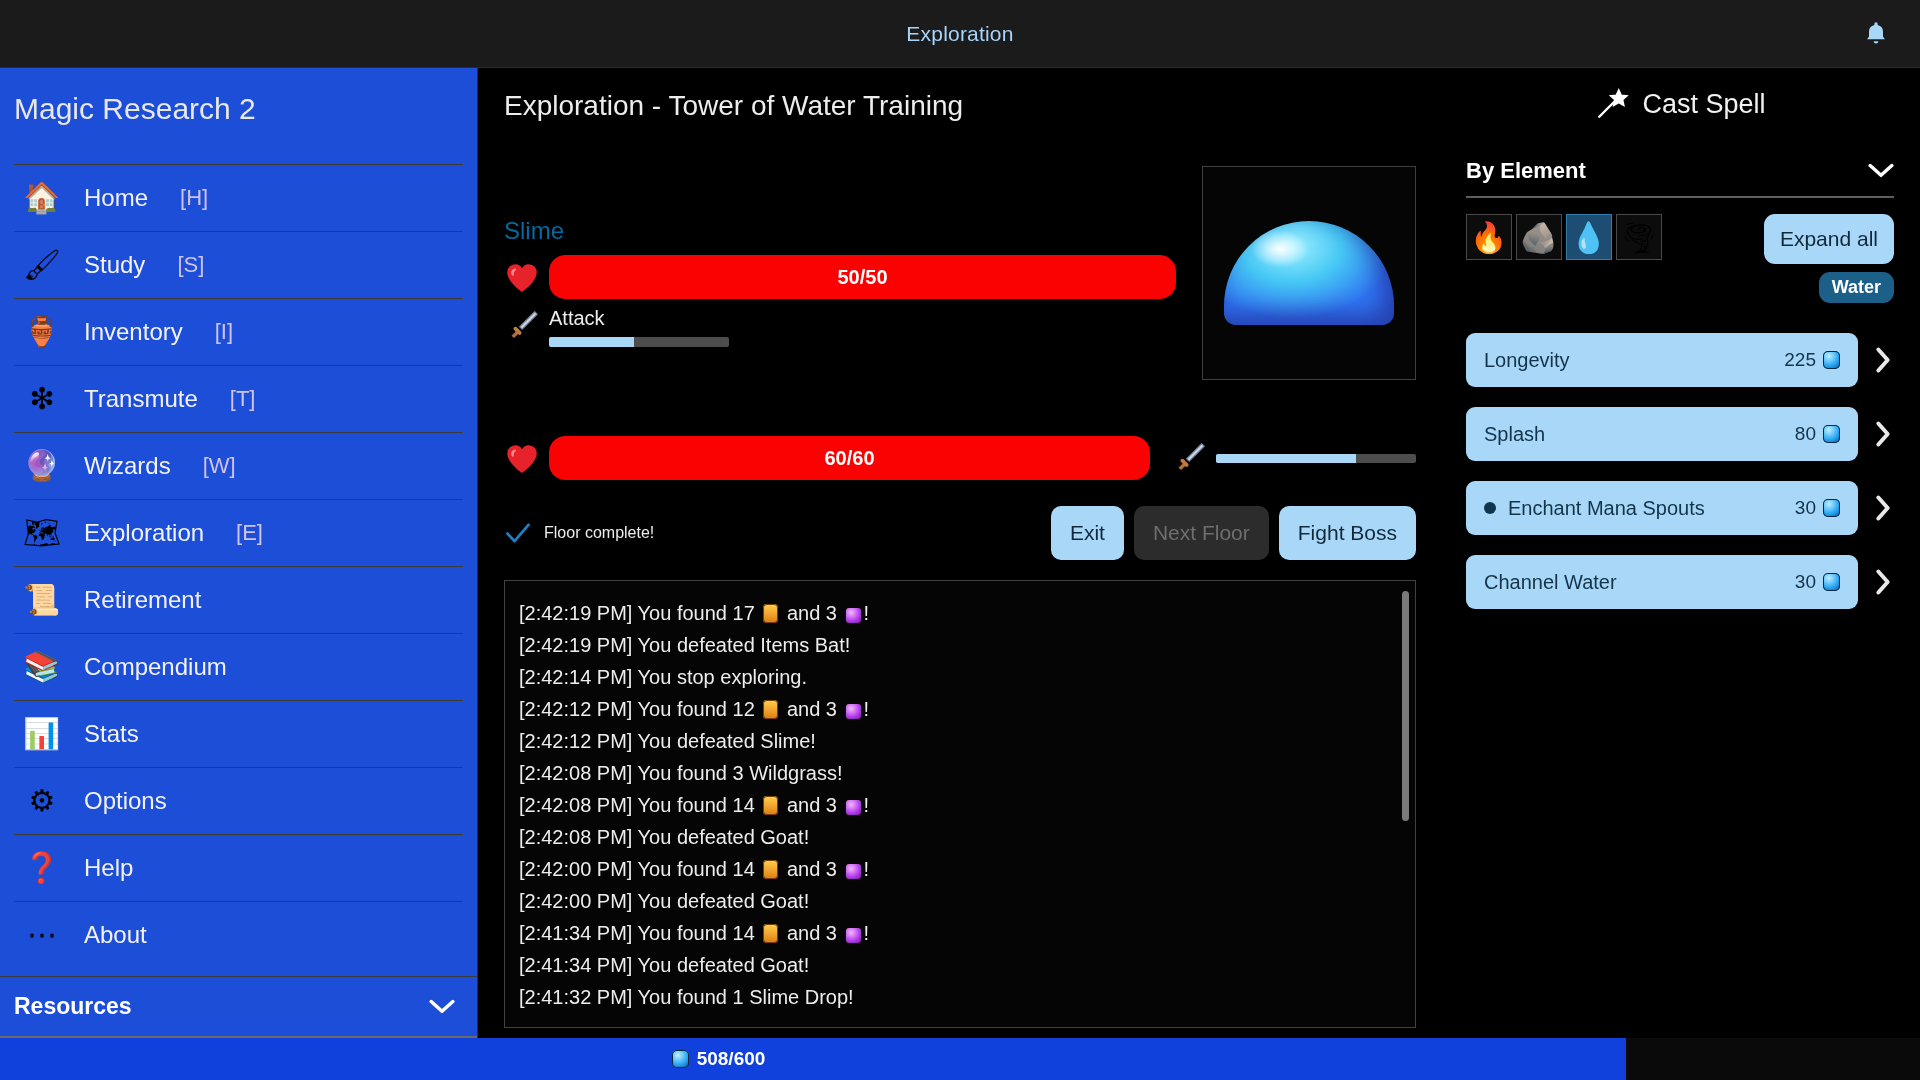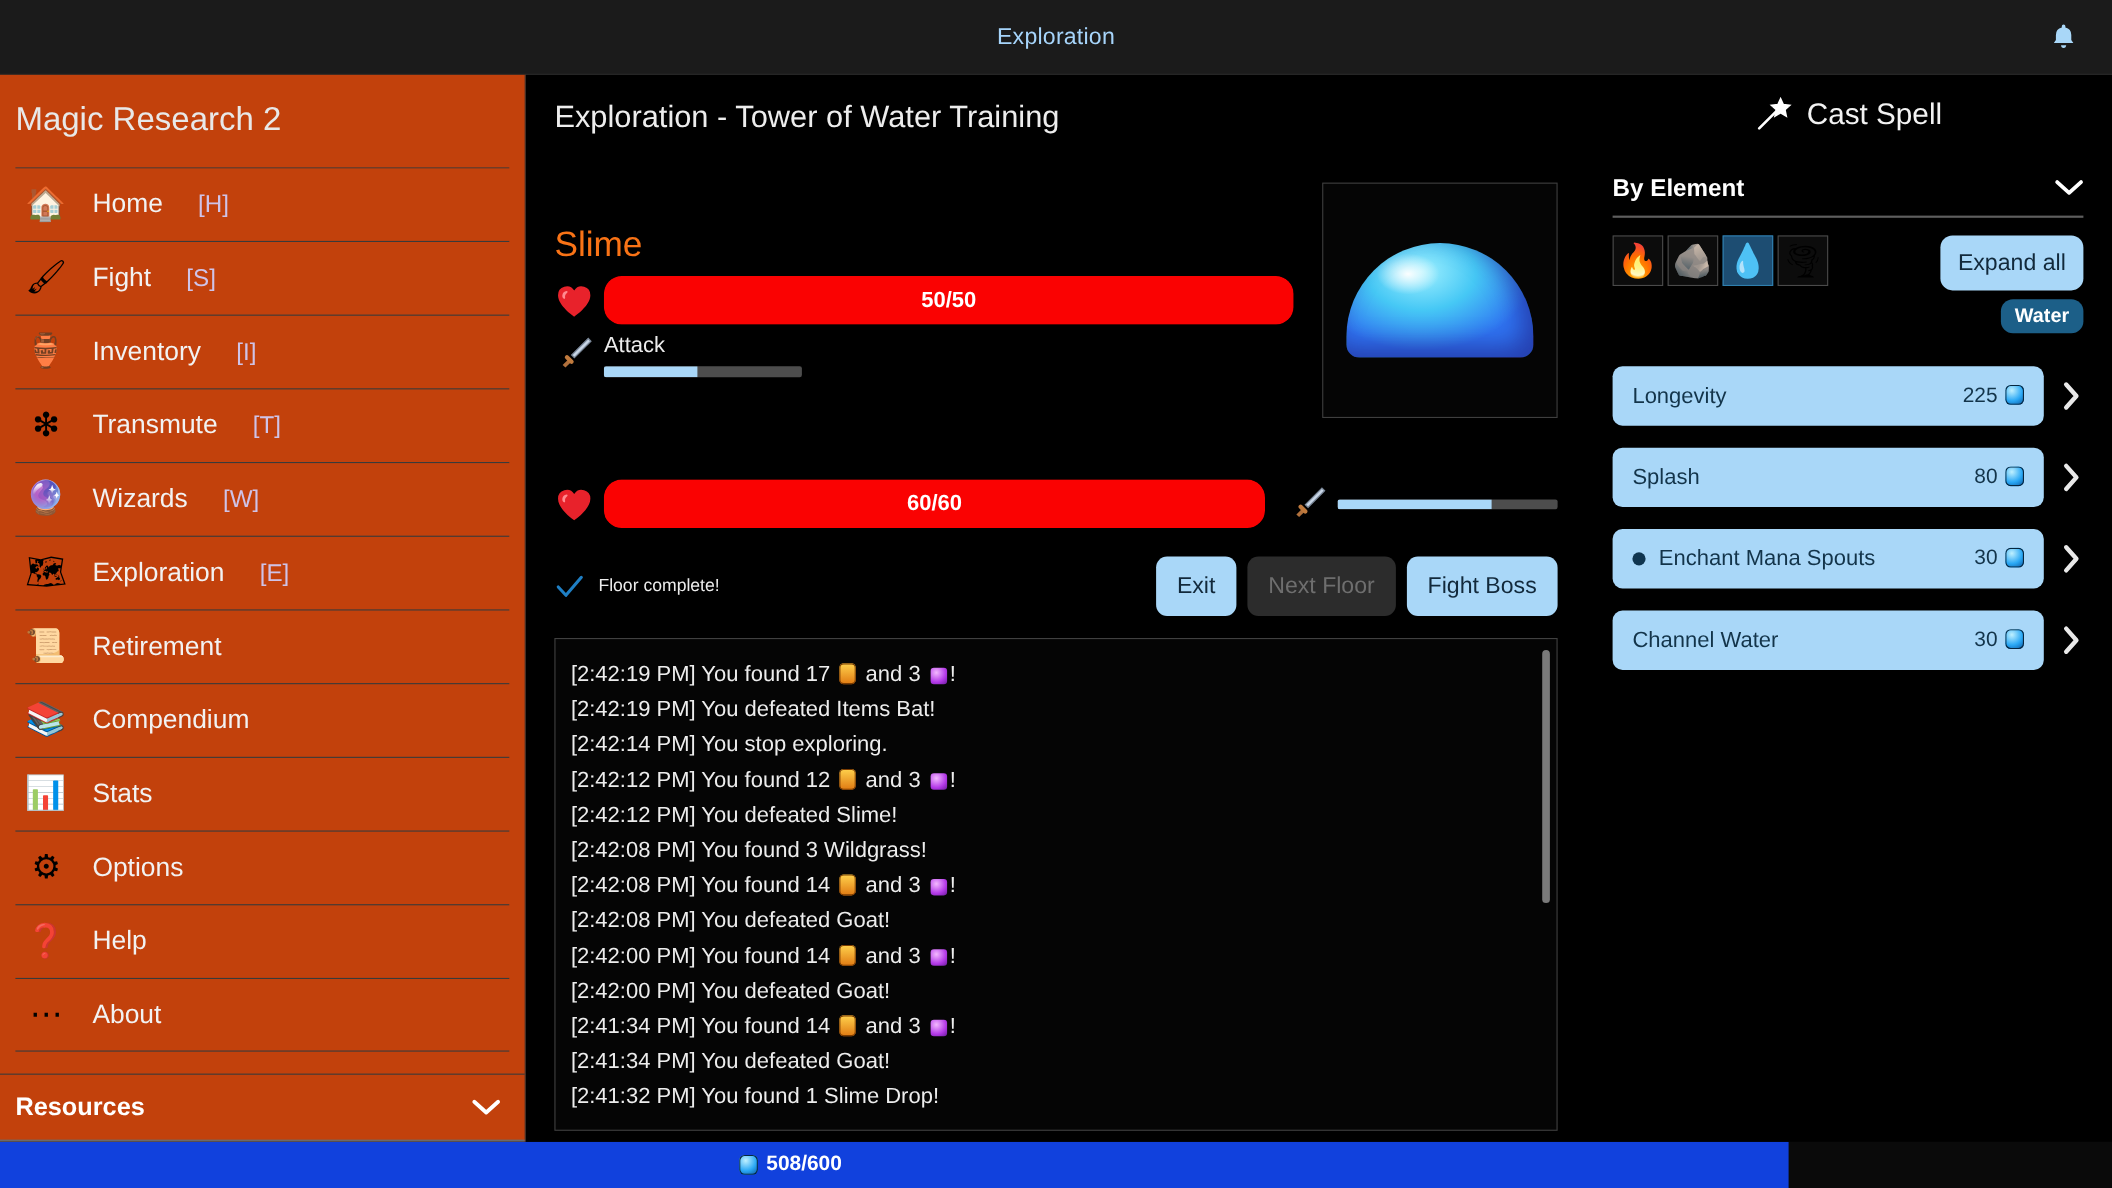--- a/index.html
+++ b/index.html
@@ -24,24 +24,25 @@
     position: absolute; right: 30px; top: 50%; transform: translateY(-50%);
     width: 28px; height: 30px; cursor: pointer;
   }
 
   
   .body { flex: 1 1 auto; display: flex; min-height: 0; }
 
   
   .sidebar {
     width: 478px; flex: 0 0 478px;
-    background: #c2410c;
+    background: #1d4ed8;
     border-right: 1px solid #2f2f2f;
     display: flex; flex-direction: column;
     position: relative;
+    gap: 12px;
   }
   .side-title {
     color: #e8e8e8; font-size: 30px; font-weight: 400;
     padding: 24px 14px 26px 14px;
   }
   .nav { flex: 1 1 auto; overflow: hidden; padding: 0 14px; }
   .nav-item {
     display: flex; align-items: center;
     height: 67px;
     border-top: 1px solid #3a3a3a;
@@ -71,21 +72,21 @@
   .center {
     flex: 1 1 auto; min-width: 0;
     display: flex; flex-direction: column;
     padding: 22px 26px 0 26px;
     background: #000;
   }
   .page-title { color: #ededed; font-size: 28px; margin-bottom: 44px; }
 
   .enemy-row { display: flex; gap: 26px; align-items: flex-start; }
   .enemy-stats { flex: 1 1 auto; min-width: 0; padding-top: 38px;}
-  .enemy-name { color: #f97316; font-size: 32px; margin-bottom: 10px; }
+  .enemy-name { color: #0369a1; font-size: 24px; margin-bottom: 10px; margin-top: 13px; }
 
   .hpline { display: flex; align-items: center; gap: 9px; }
   .heart { width: 36px; height: 34px; flex: 0 0 36px; }
   .hpbar {
     position: relative; flex: 1 1 auto; height: 44px;
     background: #3a0000; border-radius: 16px; overflow: hidden;
   }
   .hpfill { position: absolute; left:0; top:0; bottom:0; background: #fa0202; border-radius:16px; }
   .hptext {
     position: relative; z-index: 2; width:100%; height:100%;
@@ -246,21 +247,21 @@
     <div class="sidebar">
       <div class="side-title">Magic Research 2</div>
       <div class="nav" id="nav">
           <div class="nav-item">
             <span class="nav-ico">🏠</span>
             <span class="nav-label">Home</span>
             <span class="nav-key">[H]</span>
           </div>
           <div class="nav-item">
             <span class="nav-ico">🖌</span>
-            <span class="nav-label">Fight</span>
+            <span class="nav-label">Study</span>
             <span class="nav-key">[S]</span>
           </div>
           <div class="nav-item">
             <span class="nav-ico">🏺</span>
             <span class="nav-label">Inventory</span>
             <span class="nav-key">[I]</span>
           </div>
           <div class="nav-item">
             <span class="nav-ico">❇</span>
             <span class="nav-label">Transmute</span>

